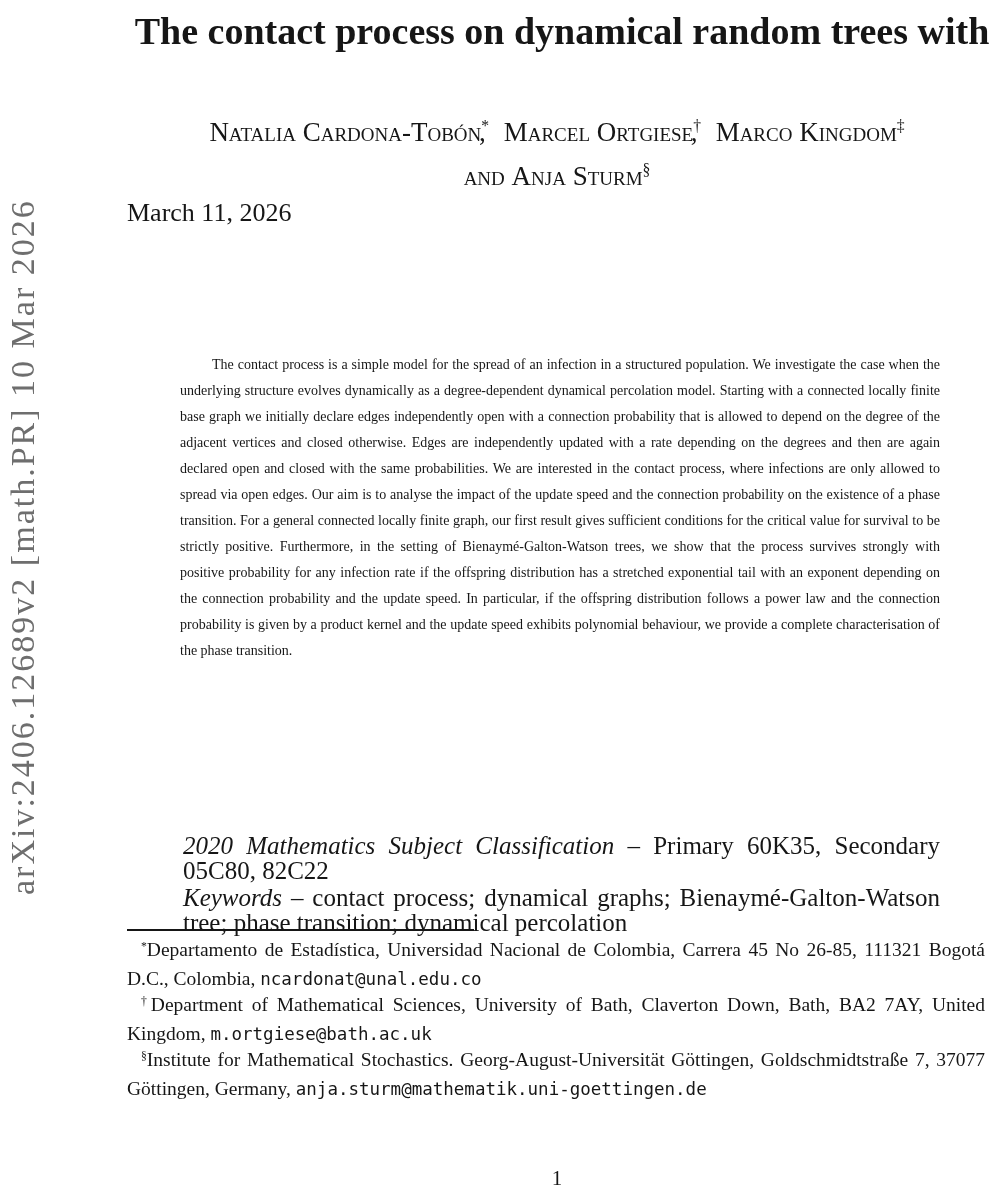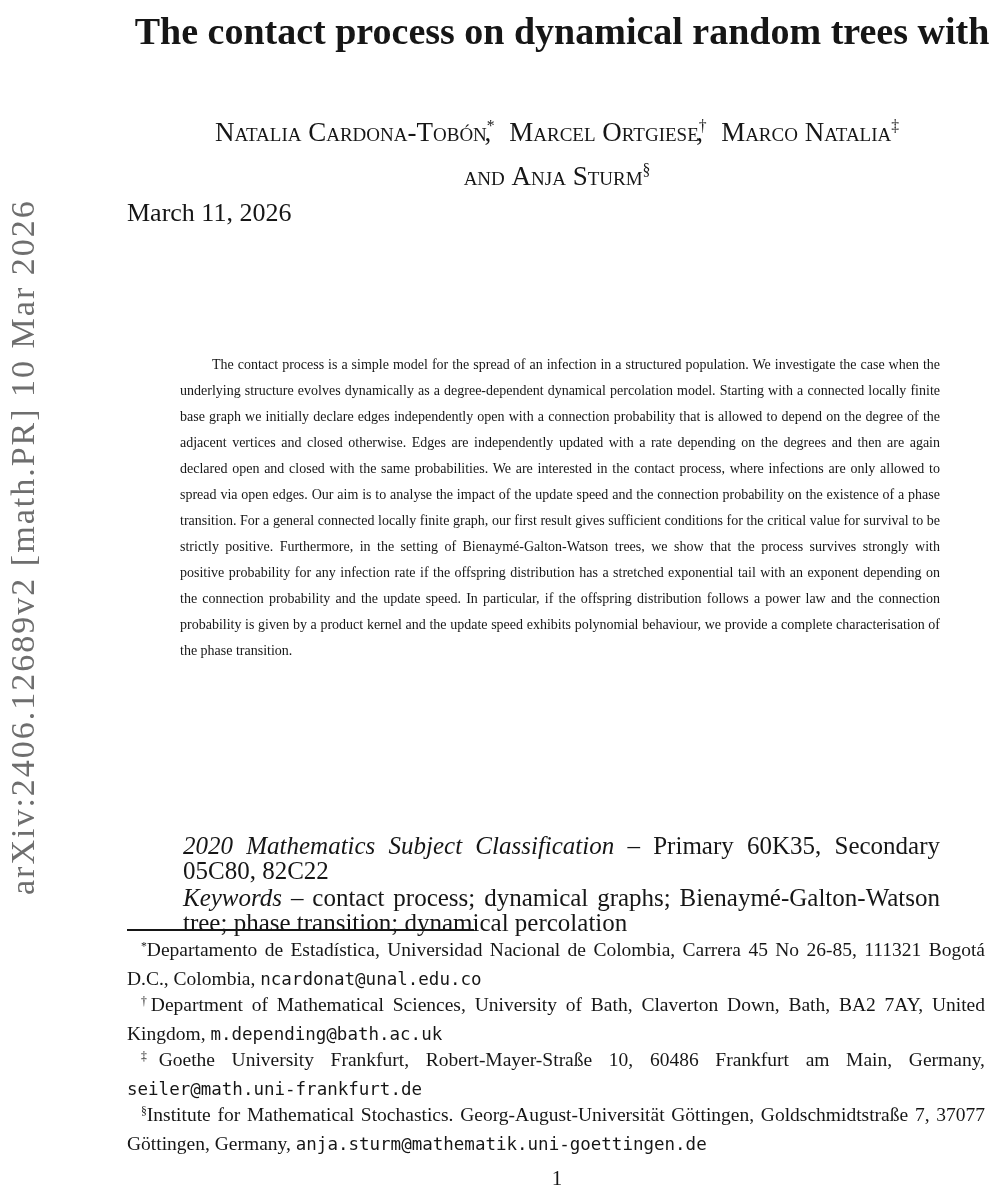--- a/index.html
+++ b/index.html
@@ -120,41 +120,40 @@
   <div class="arxiv-stamp">arXiv:2406.12689v2 [math.PR] 10 Mar 2026</div>
 
   <h1 class="title block">
     <span class="tline">The contact process on dynamical random trees with</span>
   </h1>
 
   <div class="authors block">
     <div class="authors-line">
       <span class="au"><span>Natalia Cardona-Tobón</span><sup class="au-mark">*</sup><span class="au-comma">,</span></span>
       <span class="au"><span>Marcel Ortgiese</span><sup class="au-mark">†</sup><span class="au-comma">,</span></span>
-      <span class="au"><span>Marco Natalia</span><sup class="au-mark">‡</sup></span>
+      <span class="au"><span>Marco Kingdom</span><sup class="au-mark">‡</sup></span>
     </div>
     <div class="authors-line">
       <span class="au"><span class="au-prefix">and</span><span>Anja Sturm</span><sup class="au-mark">§</sup></span>
     </div>
   </div>
 
   <div class="date block">March 11, 2026</div>
 
 
   <p class="abstract-body">The contact process is a simple model for the spread of an infection in a structured population. We investigate the case when the underlying structure evolves dynamically as a degree-dependent dynamical percolation model. Starting with a connected locally finite base graph we initially declare edges independently open with a connection probability that is allowed to depend on the degree of the adjacent vertices and closed otherwise. Edges are independently updated with a rate depending on the degrees and then are again declared open and closed with the same probabilities. We are interested in the contact process, where infections are only allowed to spread via open edges. Our aim is to analyse the impact of the update speed and the connection probability on the existence of a phase transition. For a general connected locally finite graph, our first result gives sufficient conditions for the critical value for survival to be strictly positive. Furthermore, in the setting of Bienaymé-Galton-Watson trees, we show that the process survives strongly with positive probability for any infection rate if the offspring distribution has a stretched exponential tail with an exponent depending on the connection probability and the update speed. In particular, if the offspring distribution follows a power law and the connection probability is given by a product kernel and the update speed exhibits polynomial behaviour, we provide a complete characterisation of the phase transition.</p>
 
   <div class="meta">
     <p><span class="lbl">2020 Mathematics Subject Classification</span><span class="sep"> – </span><span>Primary 60K35, Secondary 05C80, 82C22</span></p>
     <p><span class="lbl">Keywords</span><span class="sep"> – </span><span>contact process; dynamical graphs; Bienaymé-Galton-Watson tree; phase transition; dynamical percolation</span></p>
   </div>
 
   <div class="fn-rule"></div>
 
   <div class="footnotes">
     <p><sup class="fn-mark">*</sup><span>Departamento de Estadística, Universidad Nacional de Colombia, Carrera 45 No 26-85, 111321 Bogotá D.C., Colombia, </span><span class="email">ncardonat@unal.edu.co</span></p>
-    <p><sup class="fn-mark">†</sup><span>Department of Mathematical Sciences, University of Bath, Claverton Down, Bath, BA2 7AY, United Kingdom, </span><span class="email">m.depending@bath.ac.uk</span></p>
-    <p><sup class="fn-mark">‡</sup><span>Goethe University Frankfurt, Robert-Mayer-Straße 10, 60486 Frankfurt am Main, Germany, </span><span class="email">seiler@math.uni-frankfurt.de</span></p>
+    <p><sup class="fn-mark">†</sup><span>Department of Mathematical Sciences, University of Bath, Claverton Down, Bath, BA2 7AY, United Kingdom, </span><span class="email">m.ortgiese@bath.ac.uk</span></p>
     <p><sup class="fn-mark">§</sup><span>Institute for Mathematical Stochastics. Georg-August-Universität Göttingen, Goldschmidtstraße 7, 37077 Göttingen, Germany, </span><span class="email">anja.sturm@mathematik.uni-goettingen.de</span></p>
   </div>
 
   <div class="pageno block">1</div>
 
 </div>
 
 </body></html>

